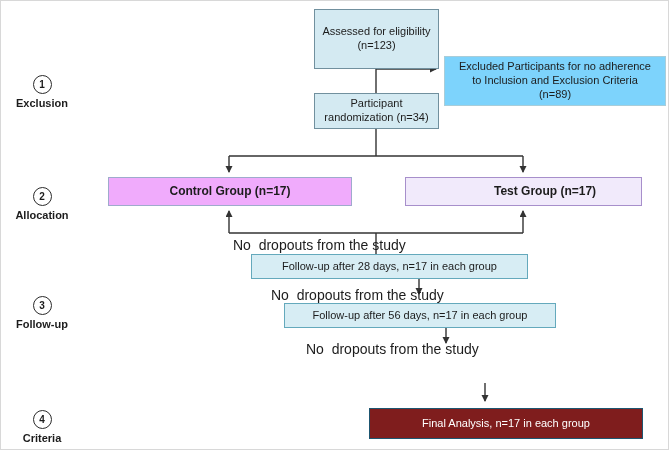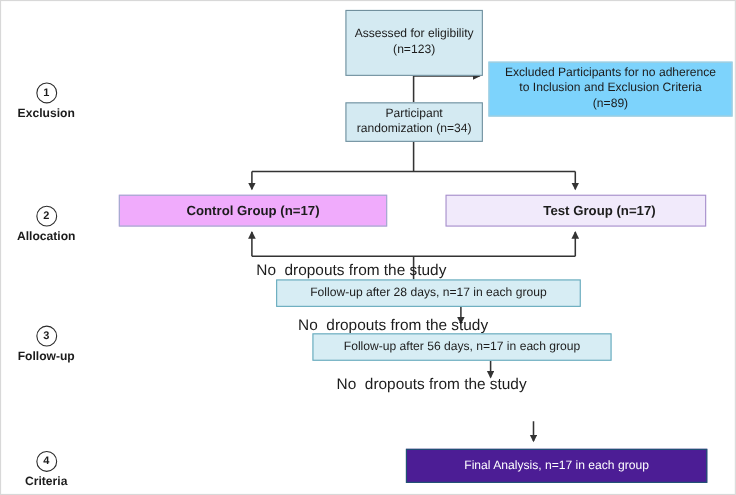--- a/index.html
+++ b/index.html
@@ -11,21 +11,21 @@
   .box {
     position:absolute; box-sizing:border-box;
     display:flex; align-items:center; justify-content:center;
     text-align:center; font-size:11px; line-height:1.25; color:#1c1c1c;
   }
   .box-blue      { background:#d4eaf2; border:1px solid #71909e; }
   .box-excluded  { background:#7dd3fc; border:1px solid #a9cdd9; padding:0 10px; }
   .box-followup  { background:#d7edf4; border:1px solid #64a9bc; }
   .box-control   { background:#f0abfc; border:1px solid #9fabcc; font-weight:bold; font-size:12px; }
   .box-test      { background:#f1eafb; border:1px solid #a78fcb; font-weight:bold; font-size:12px;padding-left:43px; }
-  .box-final     { background:#4c1d95; border:1px solid #1d5570; color:#ffffff; }
+  .box-final     { background:#7f1d1d; border:1px solid #1d5570; color:#ffffff; }
   .note {
     position:absolute; font-size:14px; color:#1c1c1c; white-space:pre;
   }
   .step {
     position:absolute; width:80px; display:flex; flex-direction:column;
     align-items:center; gap:3px;
   }
   .step-circle {
     width:19px; height:19px; border:1.4px solid #2b2b2b; border-radius:50%;
     display:flex; align-items:center; justify-content:center;

